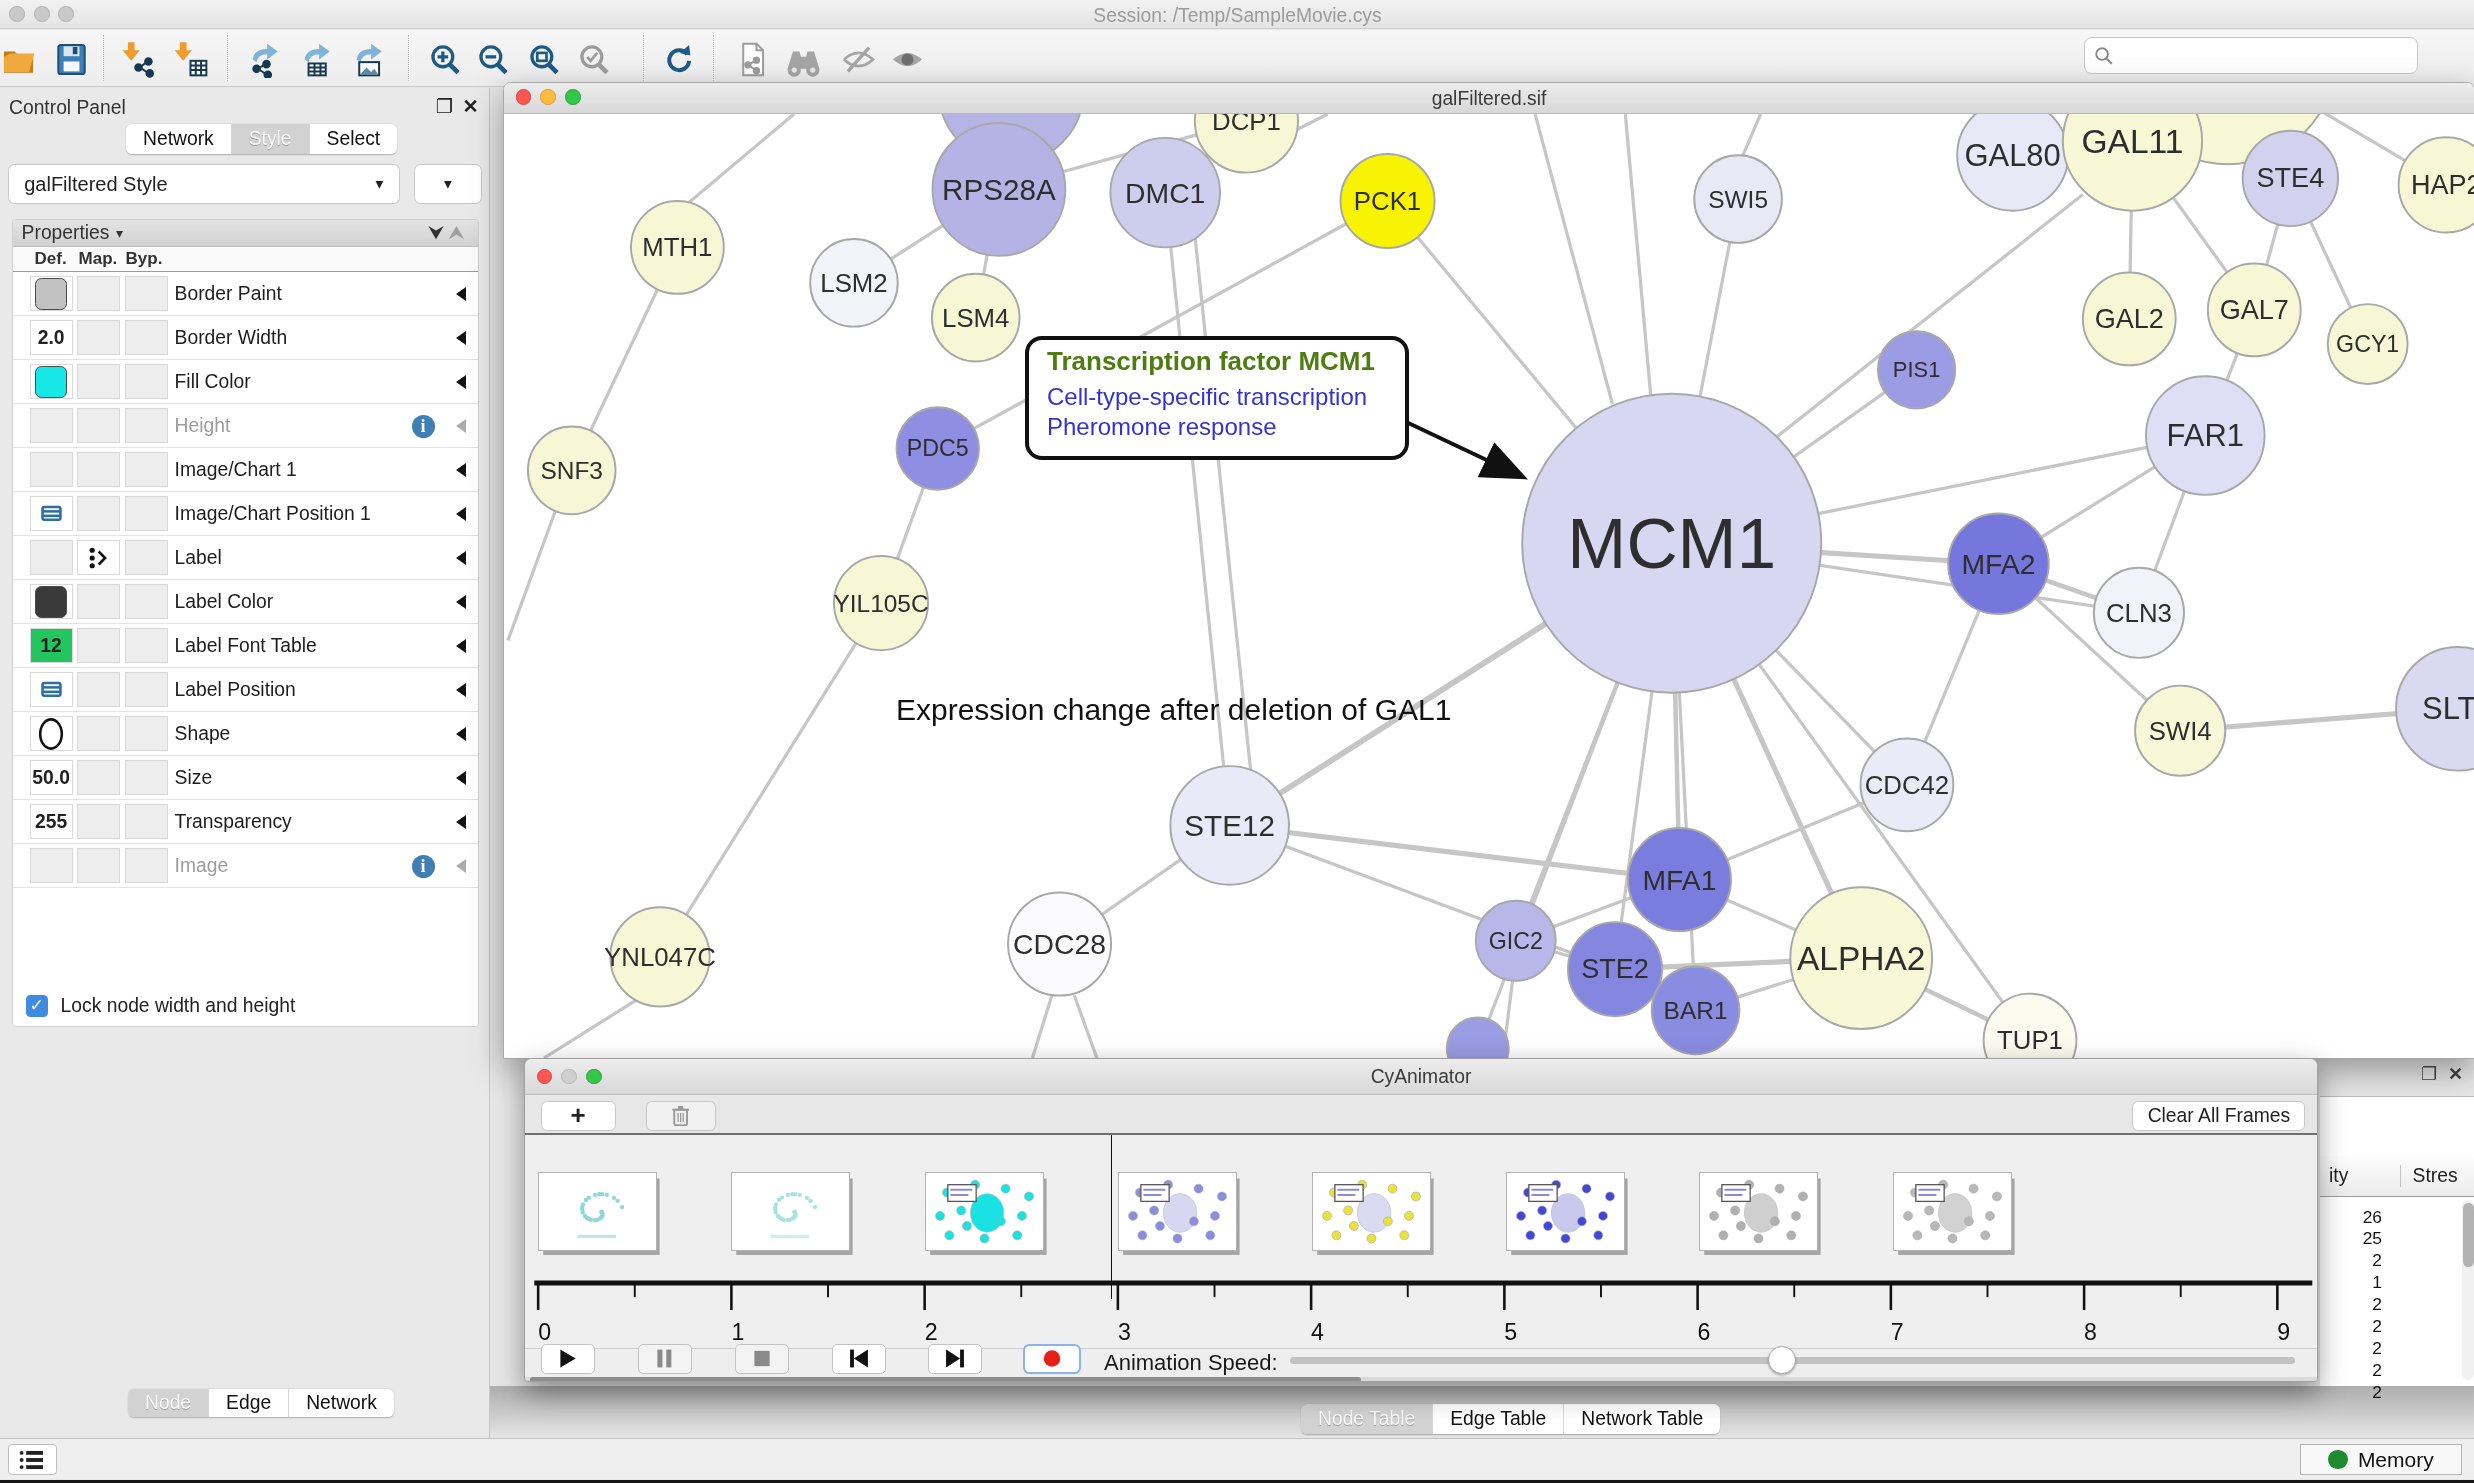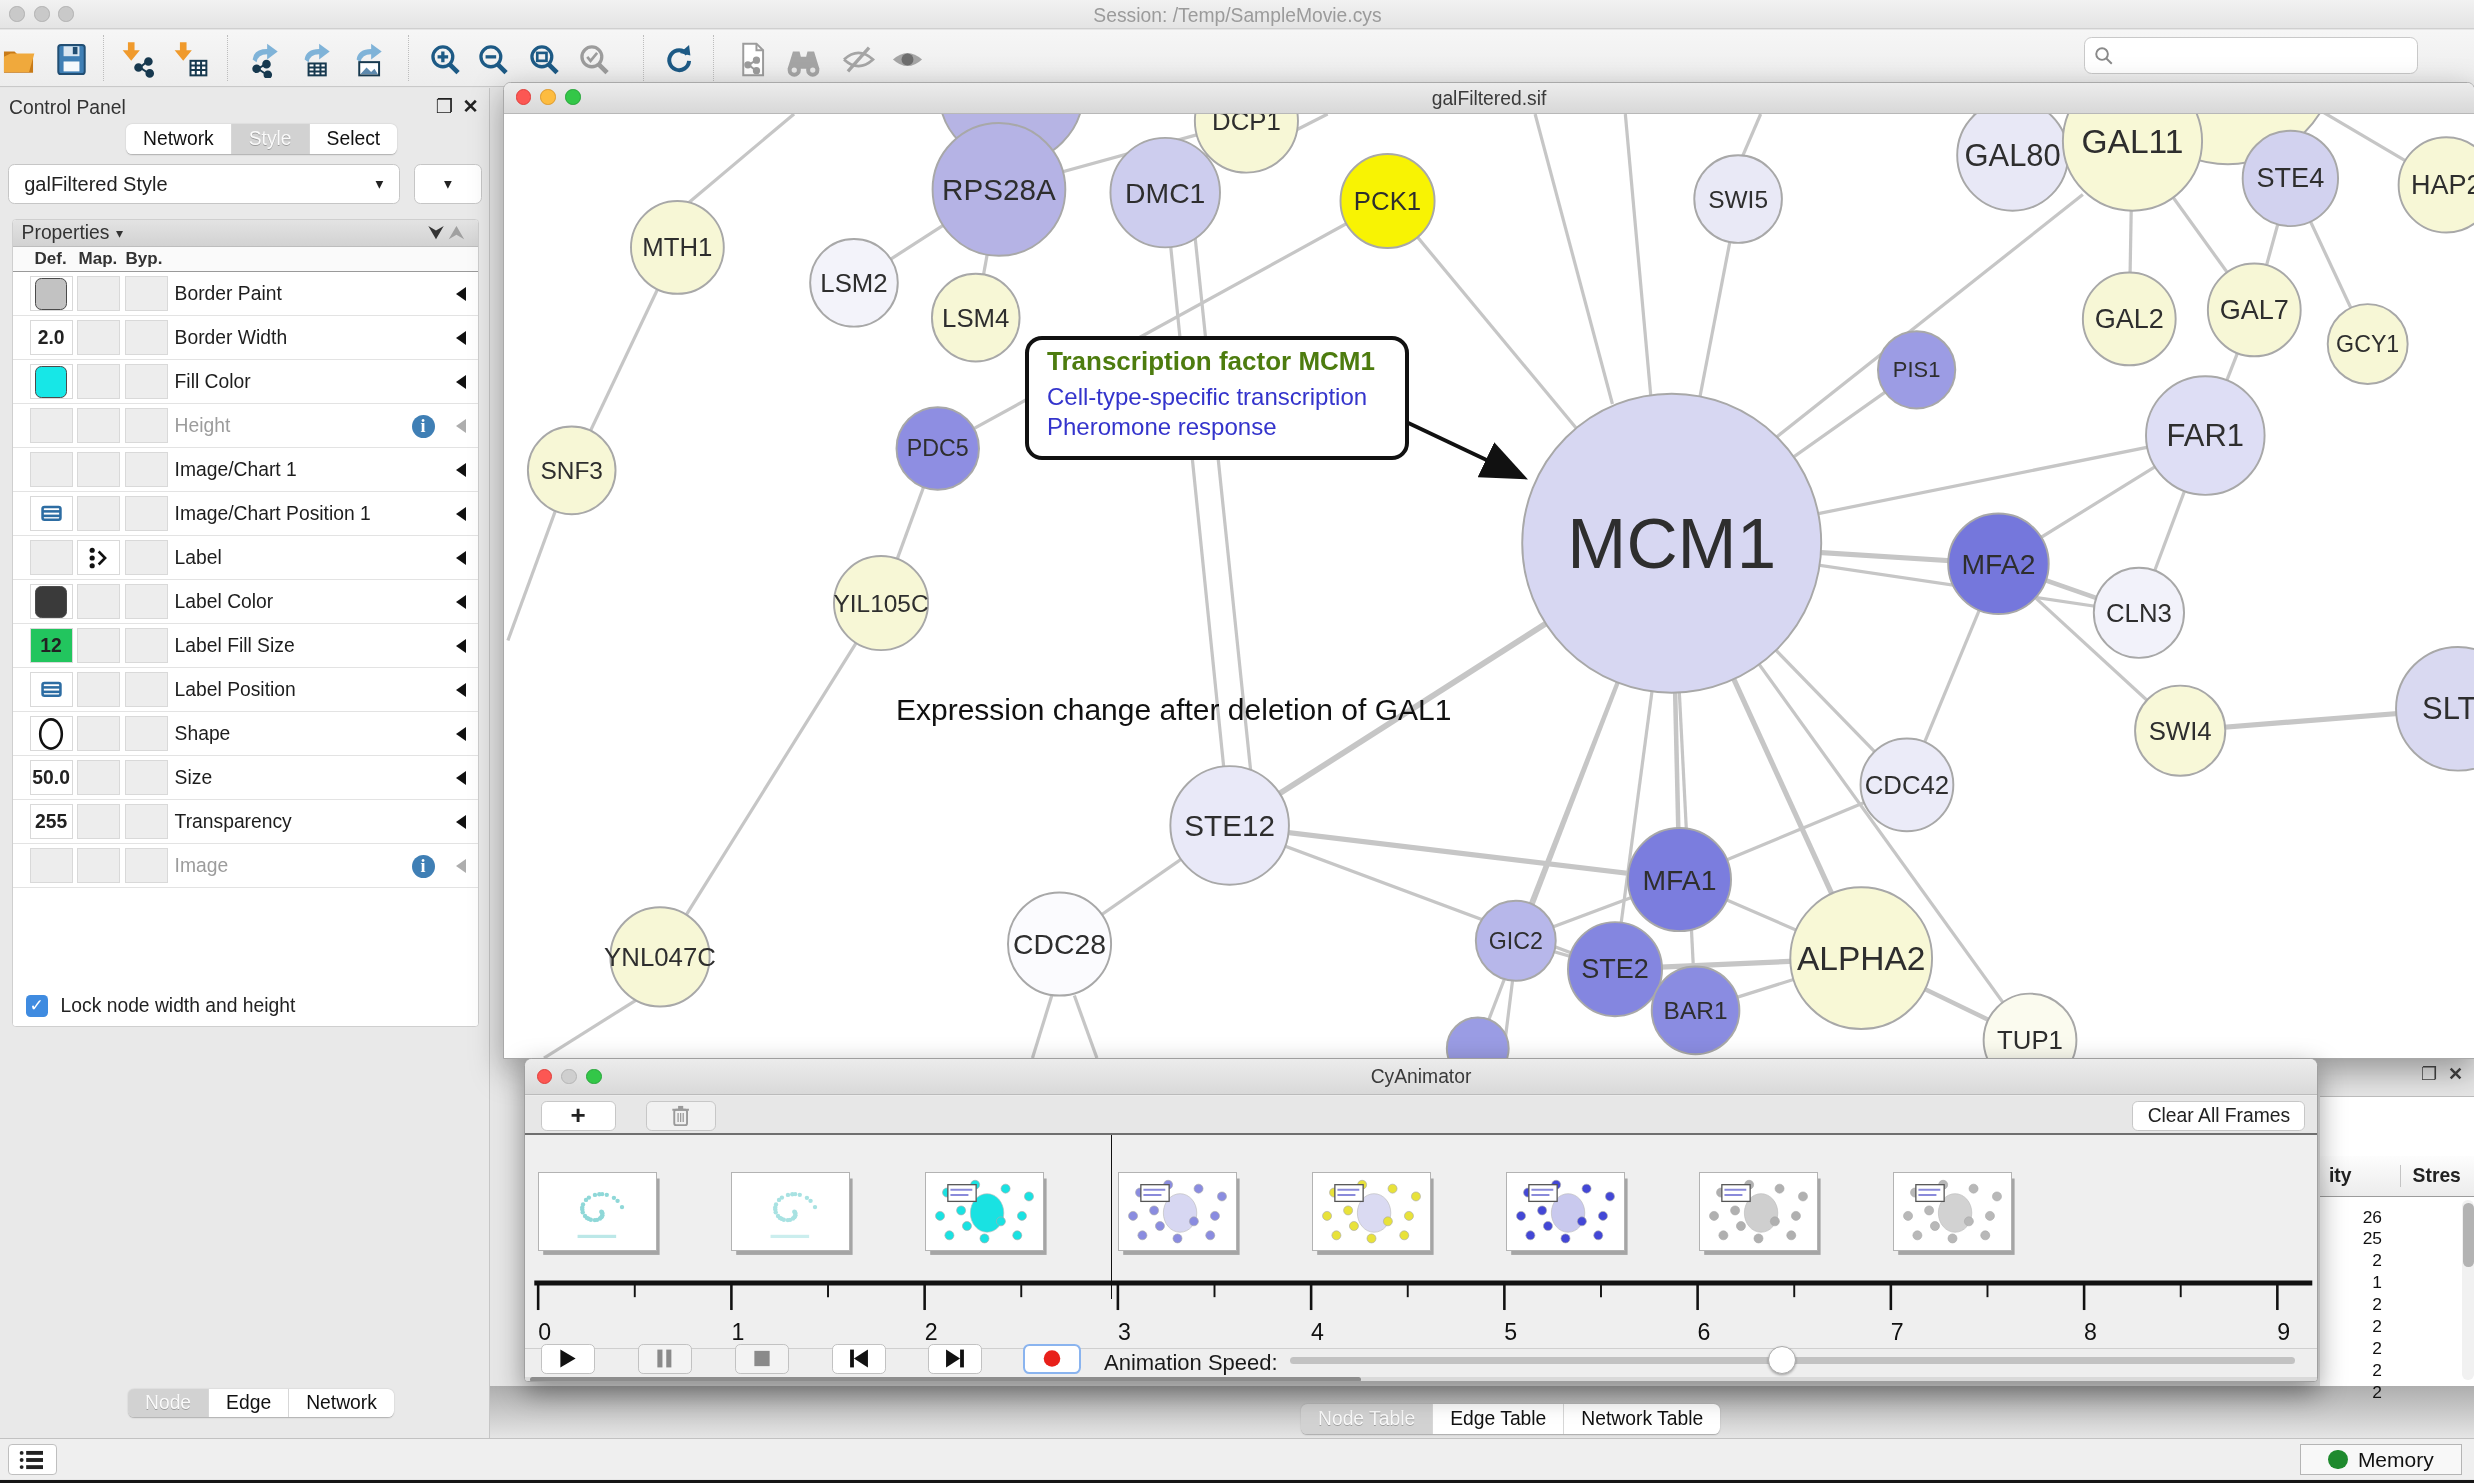--- a/index.html
+++ b/index.html
@@ -66,21 +66,21 @@
   .pc-btn{position:absolute;top:-5.2px;width:54px;height:30px;background:#fff;border:1.3px solid #c2c2c2;border-radius:5.2px;display:flex;align-items:center;justify-content:center;}
   .pc-btn.gray{background:#f3f3f3;}
   .pc-btn.rec{width:58px;border:2.6px solid #8ab4ef;border-radius:6.4px;}
   #speed-label{position:absolute;left:579px;top:1.3px;font-size:22px;color:#1a1a1a;}
   #speed-track{position:absolute;left:765px;top:7.7px;width:1005px;height:7.7px;background:#c2c2c2;border-radius:3.9px;}
   #speed-thumb{position:absolute;top:-11px;width:28px;height:28px;background:#fff;border:0.6px solid #ababab;border-radius:50%;box-shadow:0 1.3px 2.6px rgba(0,0,0,.3);}
   #cya-hscroll{position:absolute;left:0;top:318px;width:100%;height:5.2px;background:#d9d9d9;}
   #cya-hthumb{position:absolute;left:5.2px;top:0;width:831px;height:5.2px;background:#8d8d8d;border-radius:2.6px;}
   
   #res-panel{left:2320px;top:1096px;width:155px;height:290px;background:#fff;border-top:1.3px solid #bbb;}
-  #res-head{position:absolute;left:0;top:59px;width:100%;height:41px;background:linear-gradient(#fdfdfd,#ececec);border-bottom:1.3px solid #9c9c9c;font-size:19.3px;color:#222;font-weight:bold;}
+  #res-head{position:absolute;left:0;top:59px;width:100%;height:41px;background:linear-gradient(#fdfdfd,#ececec);border-bottom:1.3px solid #9c9c9c;font-size:19.3px;color:#222;}
   #res-rows div{position:absolute;width:62px;text-align:right;font-size:17.4px;color:#111;}
   #res-vscroll{position:absolute;right:1.3px;top:103px;width:11.6px;height:180px;background:#f1f1f1;border-radius:5.8px;}
   #res-vthumb{position:absolute;right:1.3px;top:106px;width:10.3px;height:64px;background:#b3b3b3;border-radius:5.2px;}
   
   #table-bar{left:490px;top:1386px;width:1984px;height:53px;background:linear-gradient(#aeaeae,#e6e6e6);}
   #status-bar{left:0;top:1438px;width:2475px;height:41px;background:#efefef;border-top:0.6px solid #c2c2c2;}
   #list-btn{position:absolute;left:7.7px;top:5.2px;width:49px;height:31px;background:#fff;border:1.3px solid #bfbfbf;border-radius:3.9px;display:flex;align-items:center;justify-content:center;}
   #memory-btn{position:absolute;right:13px;top:5.2px;width:162px;height:31px;background:#f8f8f8;border:1.3px solid #b5b5b5;display:flex;align-items:center;justify-content:center;font-size:21px;color:#111;}
   #mem-dot{width:19.3px;height:19.3px;border-radius:50%;background:#1f8a2e;margin-right:10.3px;}
   #bottom-black{left:0;top:1480px;width:2475px;height:3.9px;background:#151515;}
@@ -346,21 +346,21 @@
             </div>
             <div class="cell" style="left: 64px;"></div>
             <div class="cell" style="left: 112px;"></div>
             <div class="plabel">Label Color</div>
             <div class="arrowL"></div>
           </div>
           <div class="prow">
             <div class="cell" style="left: 17px; background: #22c55e; font-size: 19.3px; font-weight: bold;">12</div>
             <div class="cell" style="left: 64px;"></div>
             <div class="cell" style="left: 112px;"></div>
-            <div class="plabel">Label Fill Size</div>
+            <div class="plabel">Label Font Table</div>
             <div class="arrowL"></div>
           </div>
           <div class="prow">
             <div class="cell" style="left: 17px; background: rgb(255, 255, 255);">
               <svg width="23" height="20.6" viewBox="0 0 36 32">
                 <rect x="4" y="6" width="28" height="20" rx="3" fill="none" stroke="#2d6da3" stroke-width="4"></rect>
                 <line x1="4" y1="13" x2="32" y2="13" stroke="#2d6da3" stroke-width="4"></line>
                 <line x1="4" y1="20" x2="32" y2="20" stroke="#2d6da3" stroke-width="4"></line>
               </svg>
             </div>

